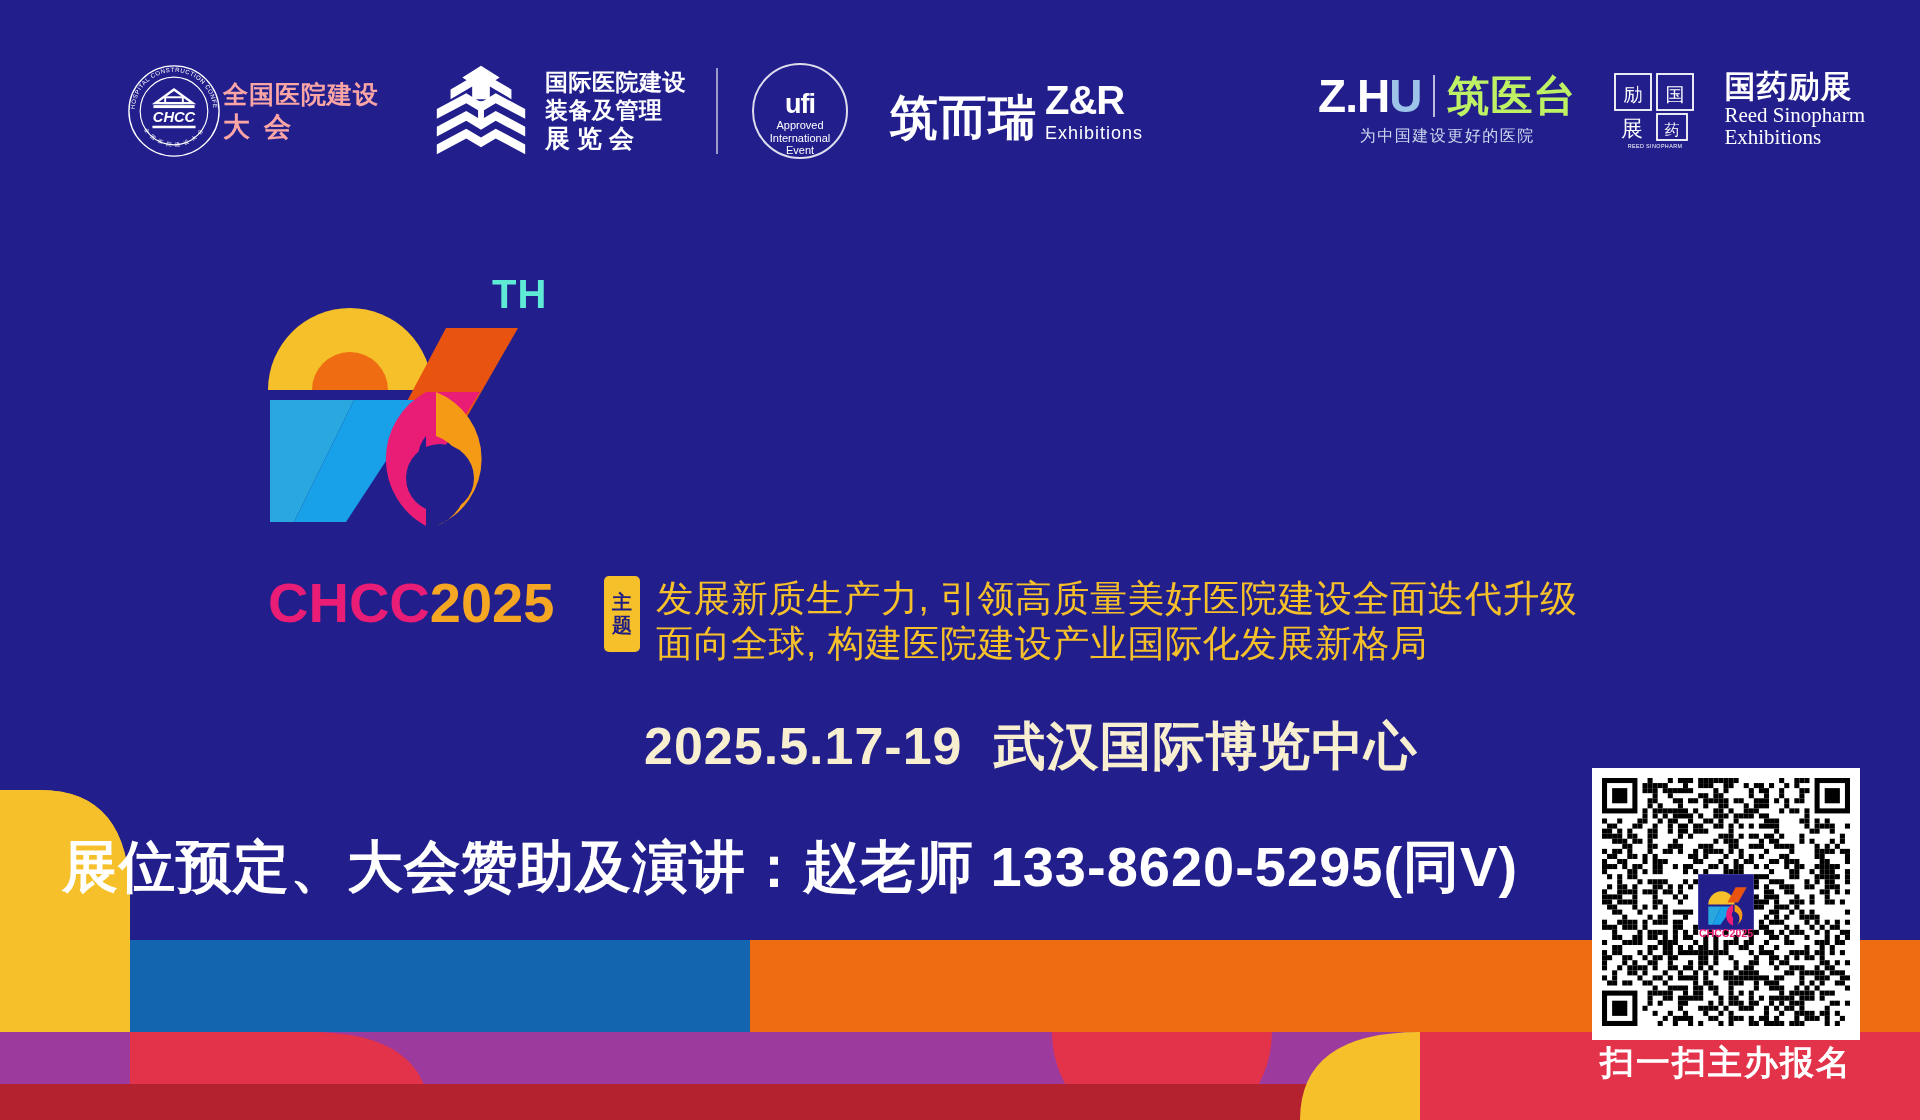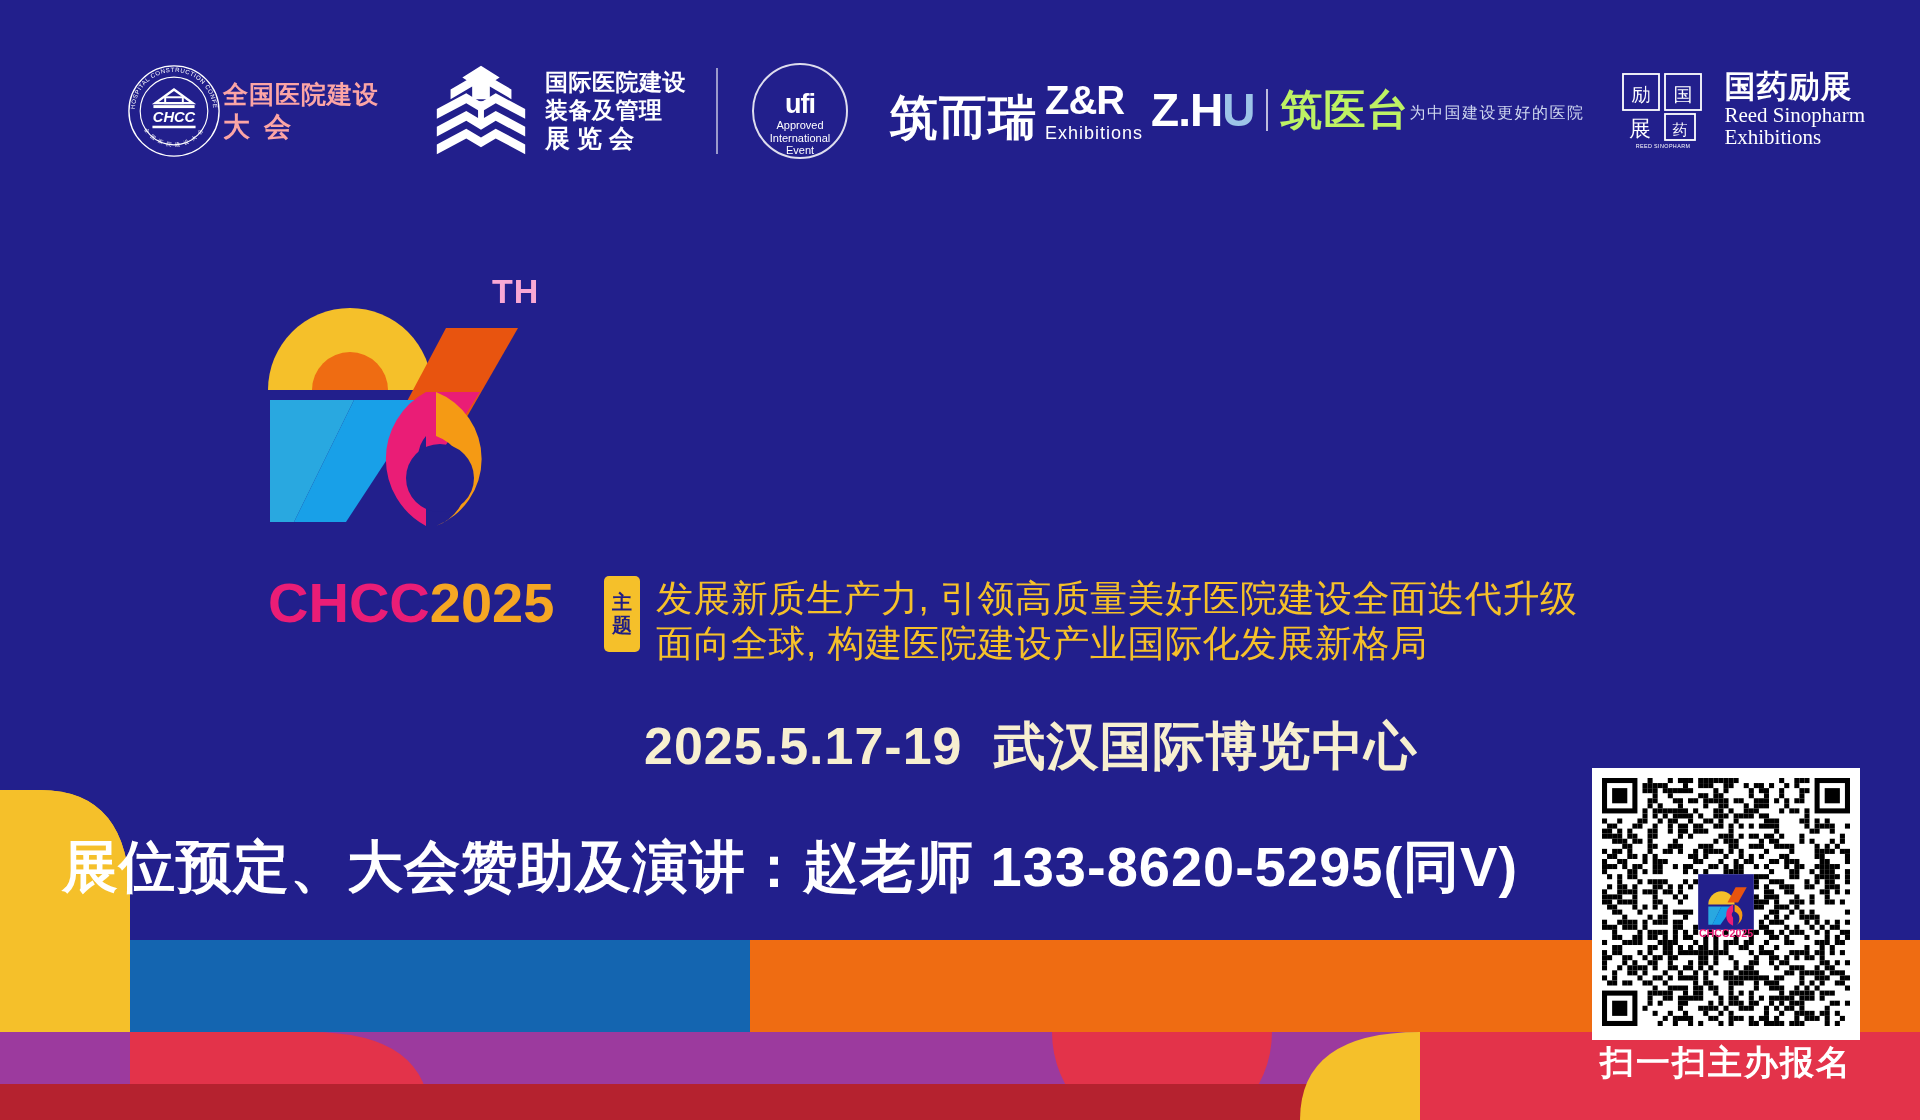--- a/index.html
+++ b/index.html
@@ -39,38 +39,38 @@
   .ufi .ufi-word{font-size:27px;font-weight:bold;letter-spacing:-1px;line-height:1;margin-bottom:1px;}
   .ufi .ufi-sub{font-size:11px;line-height:1.15;text-align:center;letter-spacing:0px;}
 
   .zr{margin-left:42px;display:flex;align-items:flex-end;color:#ffffff;}
   .zr .zr-cn{font-size:48px;font-weight:bold;letter-spacing:1px;line-height:1;}
   .zr .zr-en{margin-left:8px;line-height:1;}
   .zr .zr-en .zr1{font-size:40px;font-weight:bold;letter-spacing:-1px;}
   .zr .zr-en .zr2{font-size:18px;letter-spacing:1px;margin-top:4px;}
 
   .logo-group-right{position:absolute;right:55px;top:70px;display:flex;align-items:center;gap:0;}
-  .zhu{display:flex;flex-direction:row;align-items:center;justify-content:flex-end;}
+  .zhu{display:flex;flex-direction:column;align-items:center;justify-content:flex-end;}
   .zhu-row{display:flex;align-items:center;}
   .zhu-zhu{font-size:46px;font-weight:bold;line-height:1;color:#ffffff;letter-spacing:-1px;}
   .zhu-zhu .hu{color:#9dc4e8;}
   .zhu-bar{width:2px;height:42px;background:rgba(255,255,255,.7);margin:0 12px;}
   .zhu-cn{font-size:42px;font-weight:bold;color:#bef264;line-height:1;letter-spacing:1px;}
   .zhu-tag{font-size:16px;color:#cfd7ef;margin-top:7px;letter-spacing:1.5px;}
 
   .reed{display:flex;align-items:center;margin-left:36px;}
   .reed-seal{width:86px;height:80px;}
-  .reed-txt{margin-left:18px;color:#ffffff;line-height:1.04;}
+  .reed-txt{margin-left:26px;color:#ffffff;line-height:1.04;}
   .reed-txt .r1{font-size:31px;font-weight:bold;letter-spacing:1px;}
   .reed-txt .r2{font-family:"Liberation Serif","DejaVu Serif",serif;font-size:21px;margin-top:2px;}
   .reed-txt .r3{font-family:"Liberation Serif","DejaVu Serif",serif;font-size:21px;}
 
   
   .emblem{position:absolute;left:250px;top:240px;width:290px;height:290px;}
-  .emblem-th{position:absolute;left:492px;top:272px;color:#f9a8d4;font-size:34px;font-weight:bold;letter-spacing:1px;}
+  .emblem-th{position:absolute;left:492px;top:272px;color:#5eead4;font-size:40px;font-weight:bold;letter-spacing:1px;}
   .emblem-word{position:absolute;left:268px;top:570px;font-size:56px;font-weight:bold;letter-spacing:0px;}
   .emblem-word .c1{color:#ea1d76;}
   .emblem-word .c2{color:#f5a623;}
 
   .title-block{position:absolute;left:600px;top:230px;width:1300px;}
   .t-cn1{font-size:82px;font-weight:bold;color:#ffffff;line-height:1.02;letter-spacing:2px;
          text-shadow:0 0 1px #fff;}
   .t-cn2{font-size:61px;font-weight:bold;color:#ffffff;line-height:1.05;letter-spacing:1px;margin-top:6px;}
   .t-en1,.t-en2{font-size:34px;font-weight:bold;color:#f7efd0;line-height:1.12;letter-spacing:0px;}
   .t-en1{margin-top:10px;}

